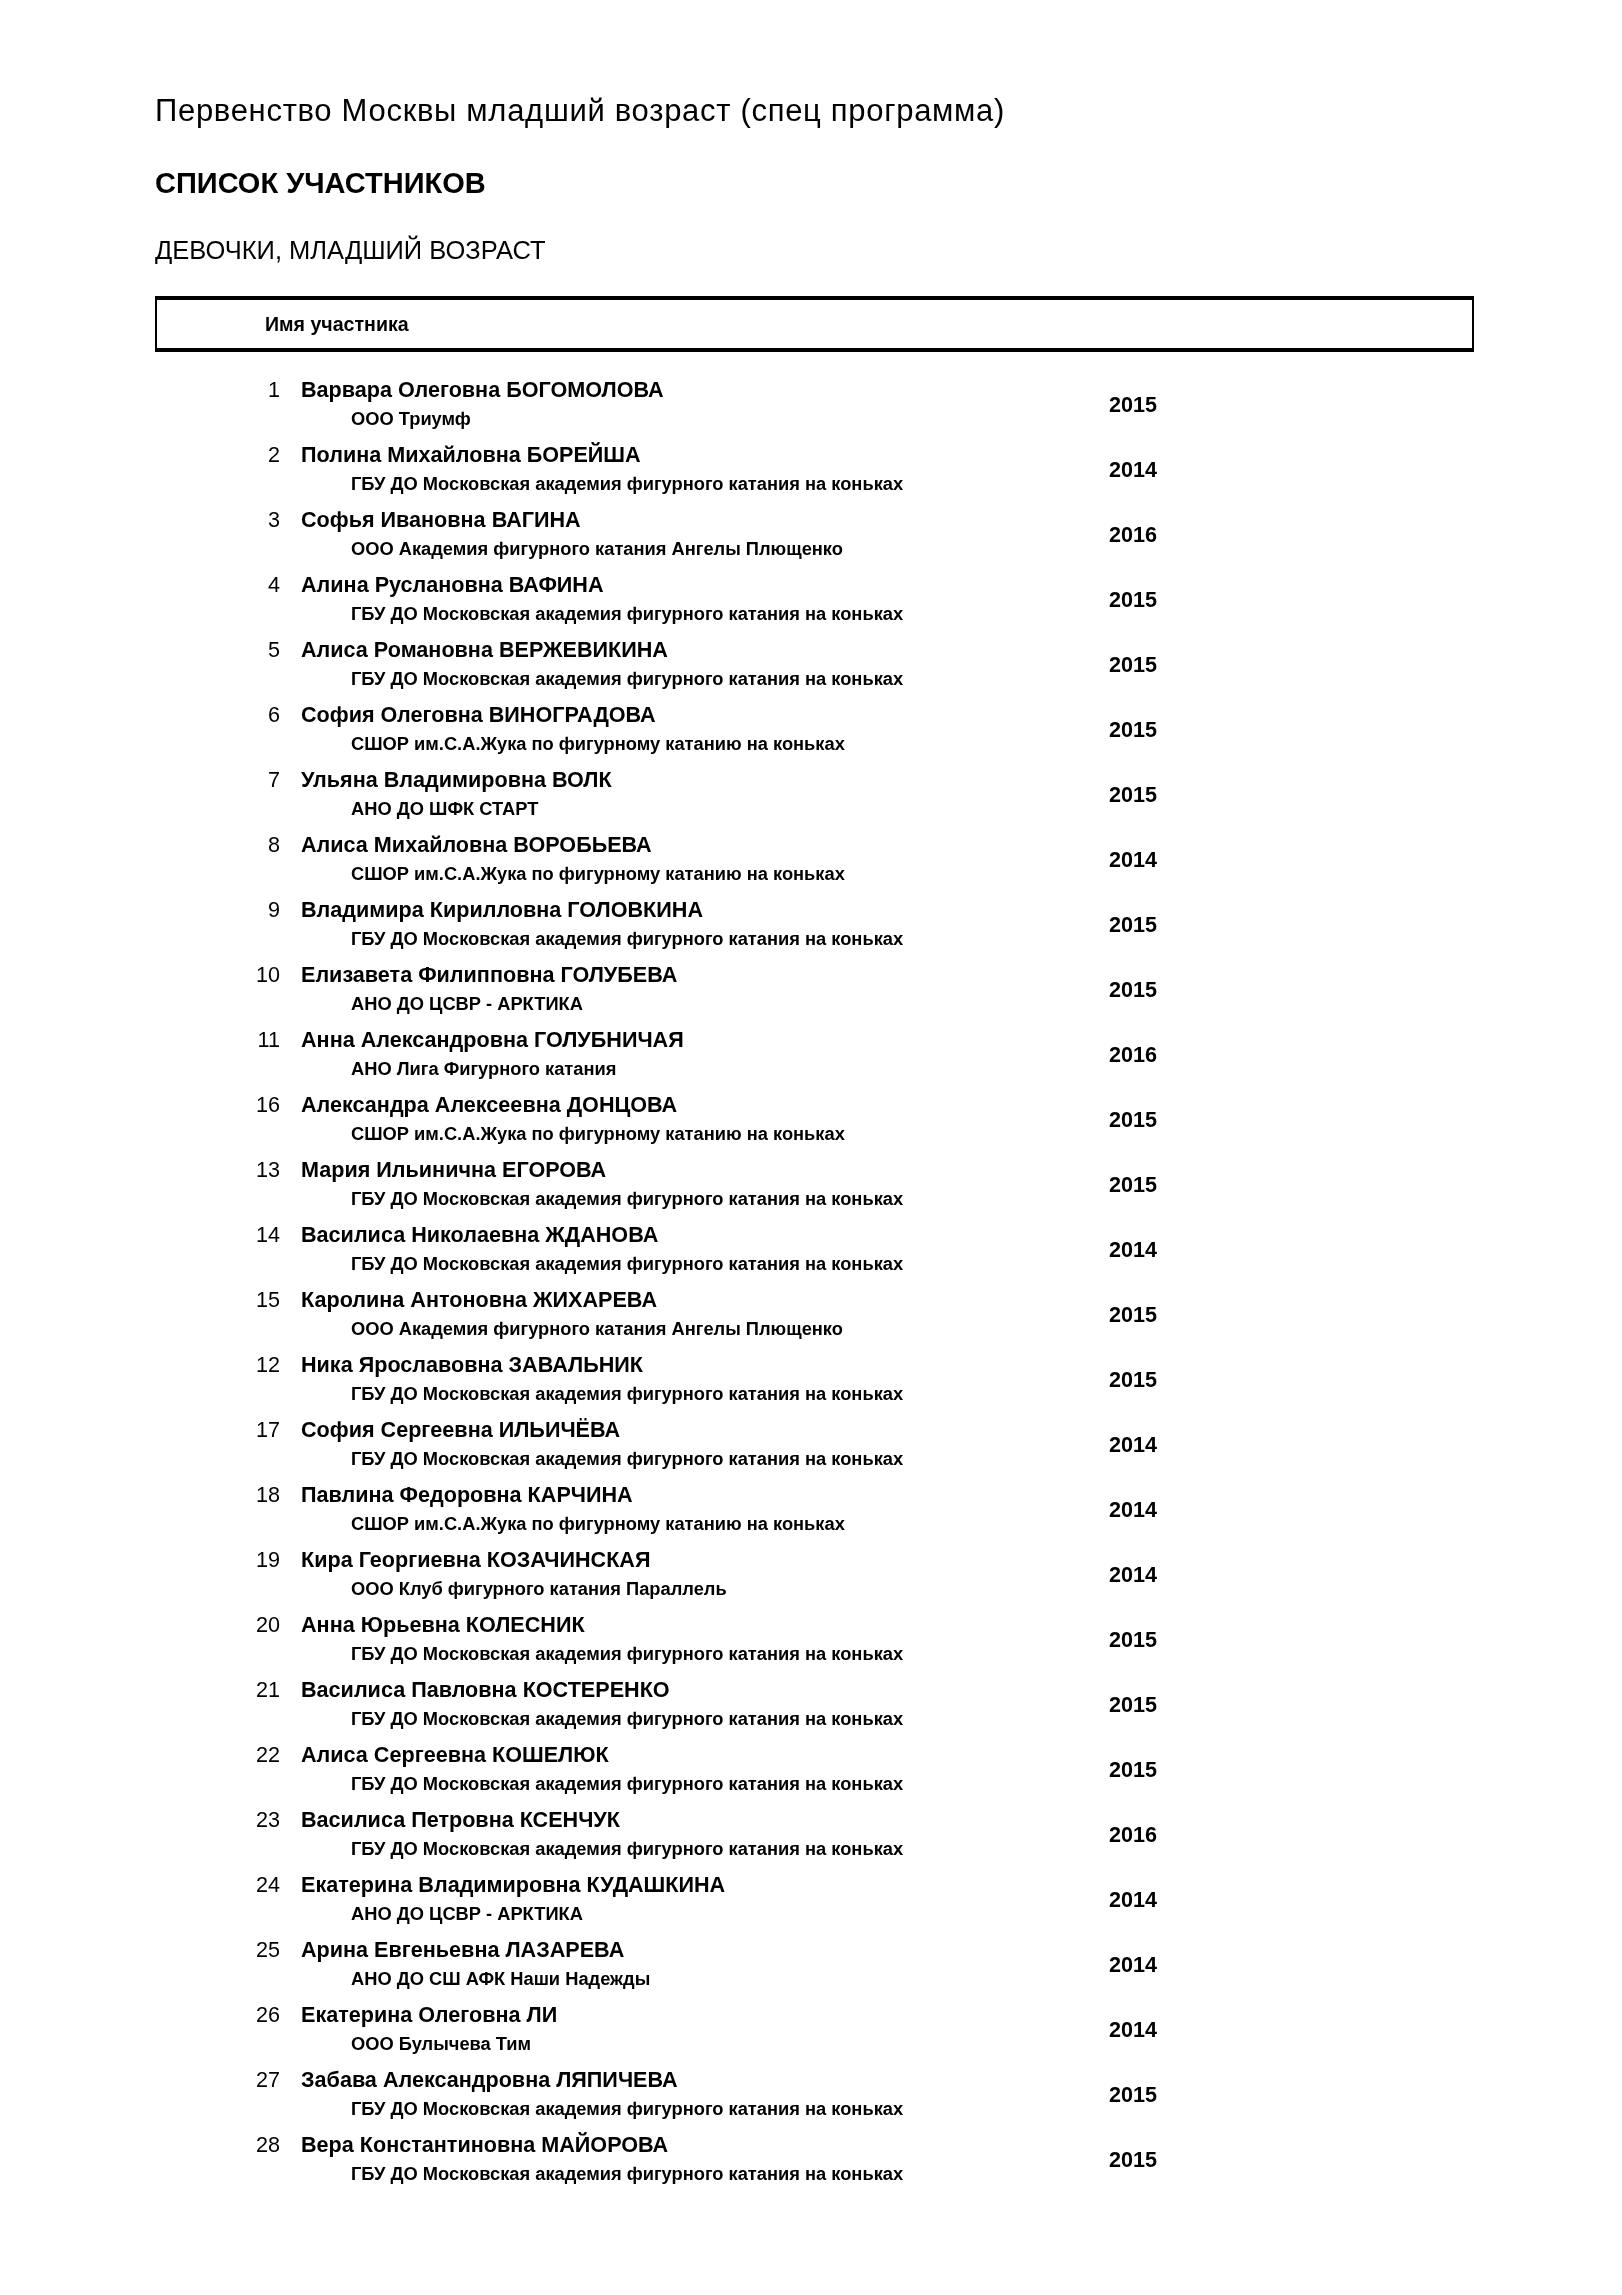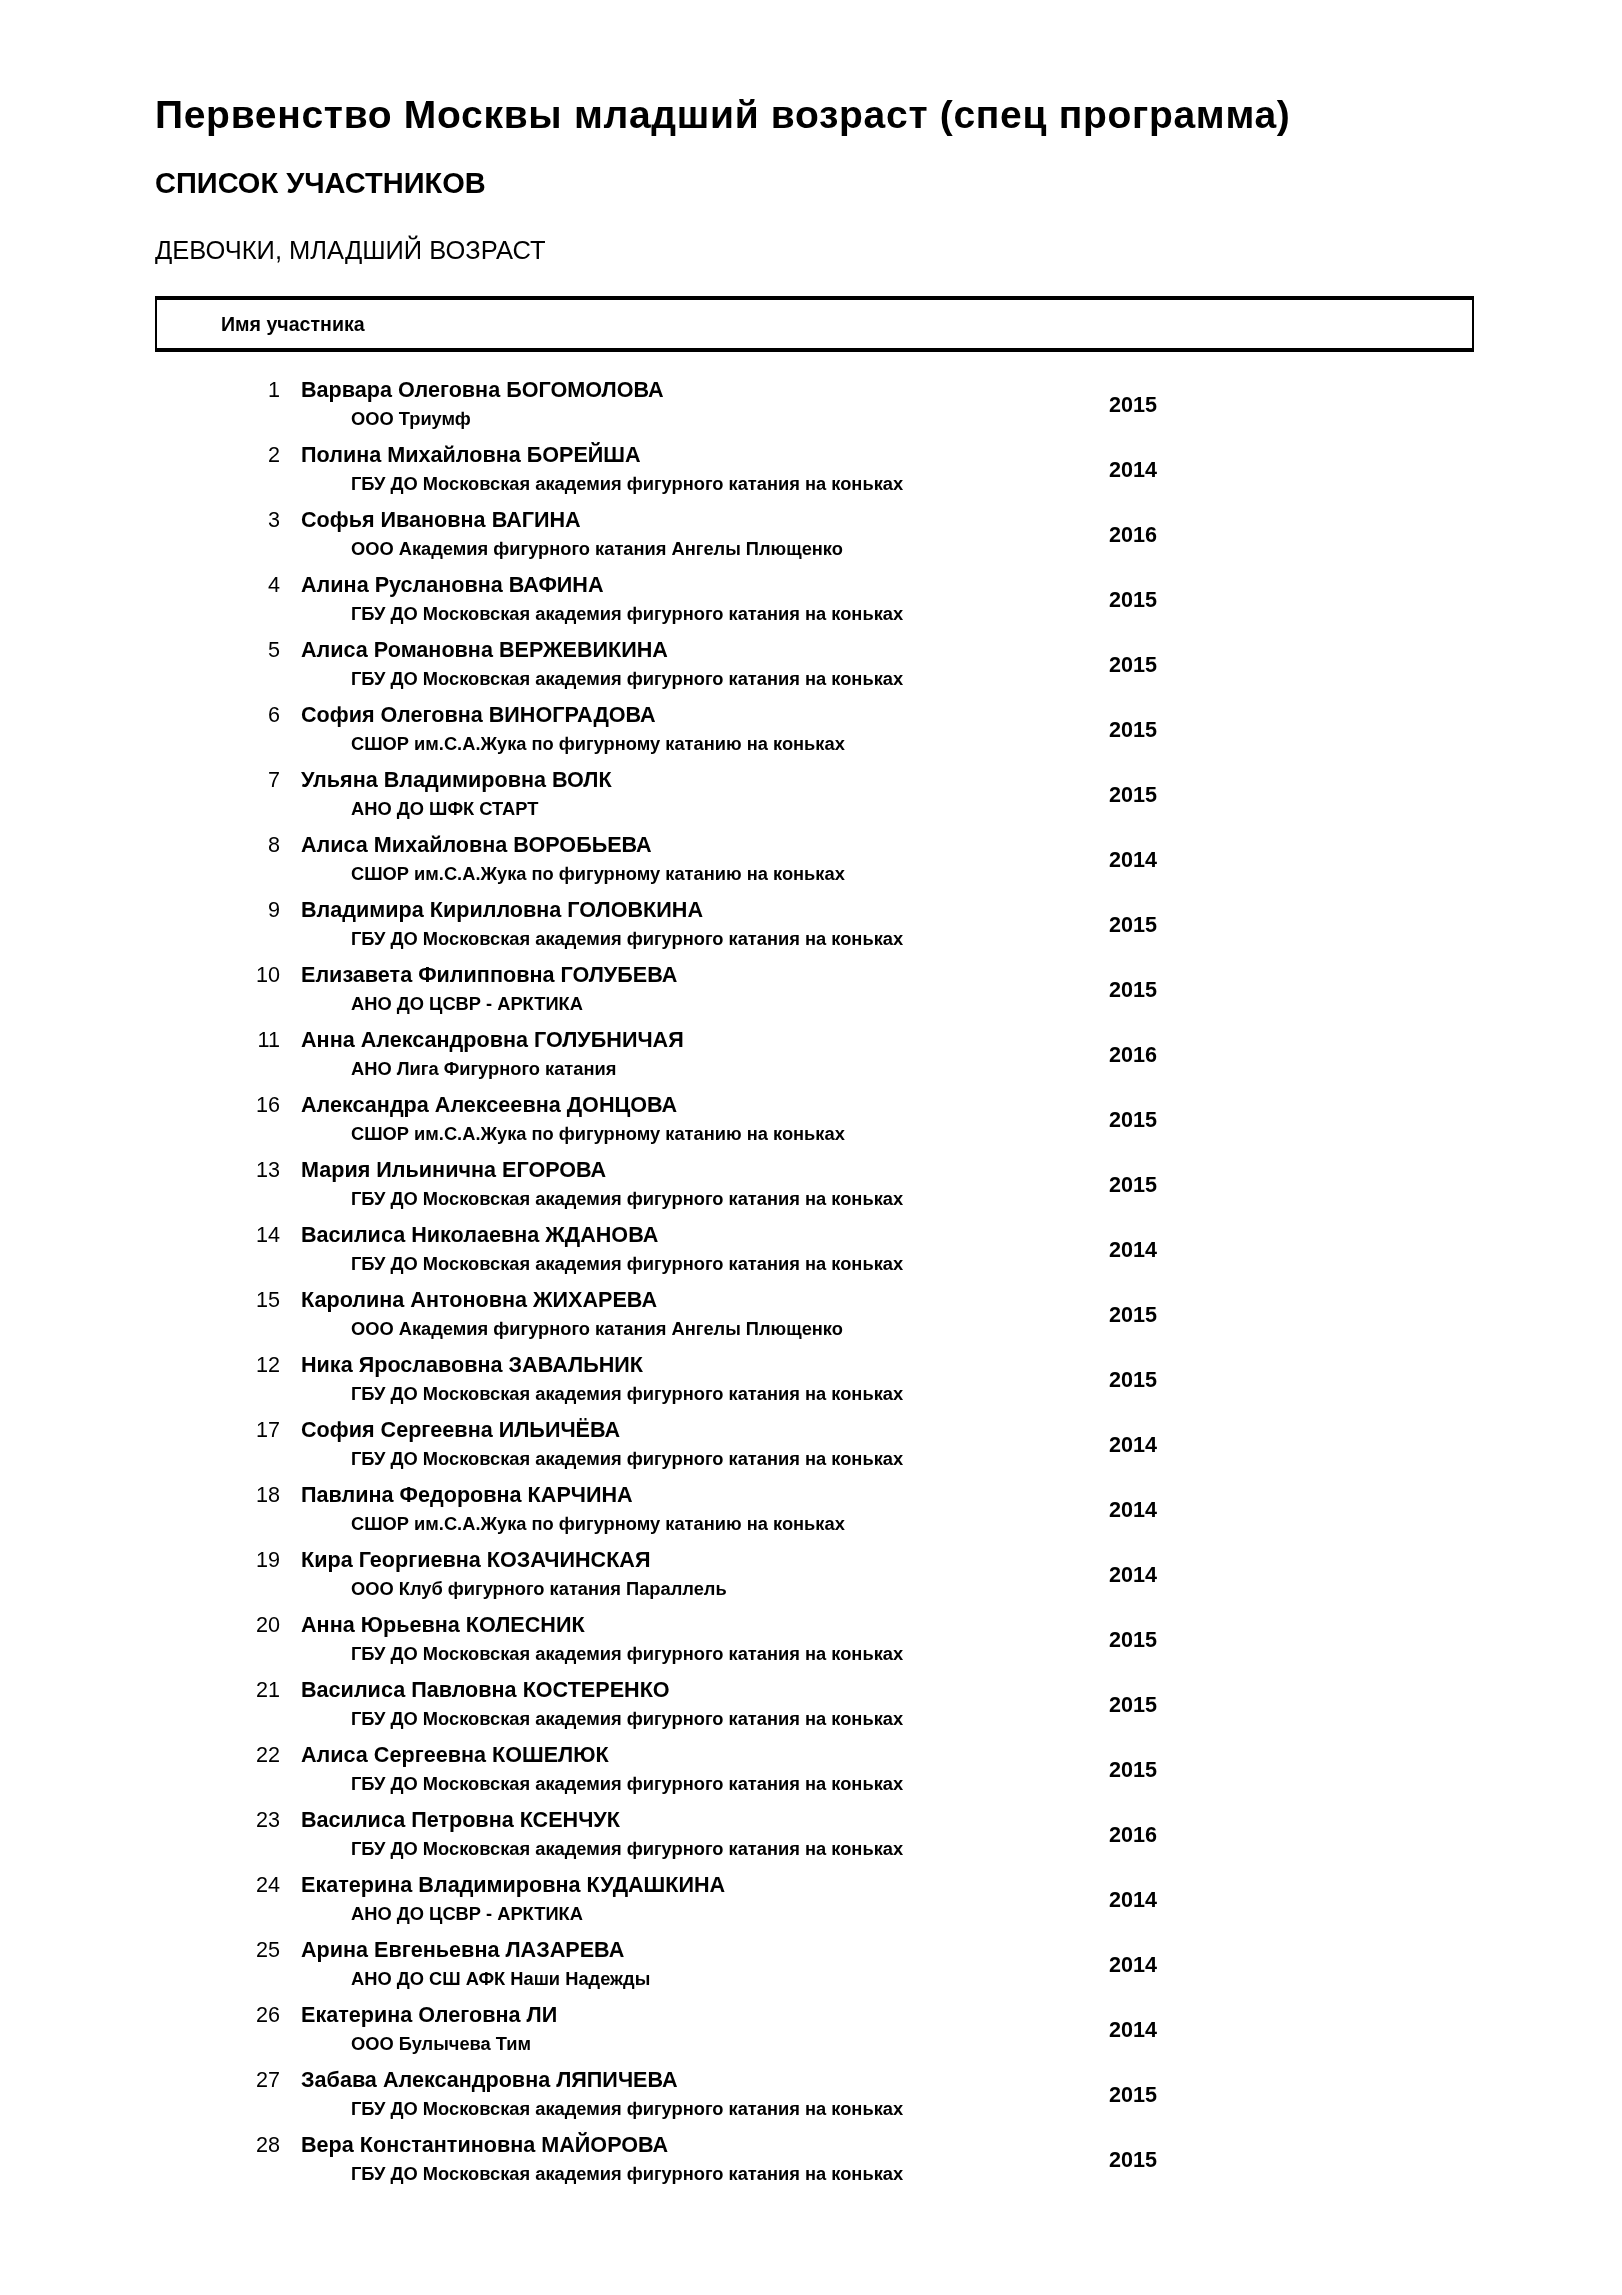--- a/index.html
+++ b/index.html
@@ -13,22 +13,22 @@
     height: 2295px;
     background: #ffffff;
     color: #000000;
     font-family: "Liberation Sans", "DejaVu Sans", sans-serif;
     overflow: hidden;
   }
   .title {
     position: absolute;
     left: 155px;
     top: 93px;
-    font-size: 39px;
-    font-weight: bold;
+    font-size: 31px;
+    font-weight: normal;
     letter-spacing: 0.7px;
     white-space: nowrap;
   }
   .section-heading {
     position: absolute;
     left: 155px;
     top: 167px;
     font-size: 29px;
     font-weight: bold;
     white-space: nowrap;
@@ -49,21 +49,21 @@
     height: 56px;
     box-sizing: border-box;
     border-top: 4.6px solid #000000;
     border-bottom: 4.6px solid #000000;
     border-left: 2px solid #000000;
     border-right: 2px solid #000000;
     display: flex;
     align-items: center;
   }
   .header-box .col-label {
-    padding-left: 64px;
+    padding-left: 108px;
     font-size: 19.6px;
     font-weight: bold;
     white-space: nowrap;
   }
   .rows {
     position: absolute;
     left: 0;
     top: 377px;
     width: 1622px;
   }

